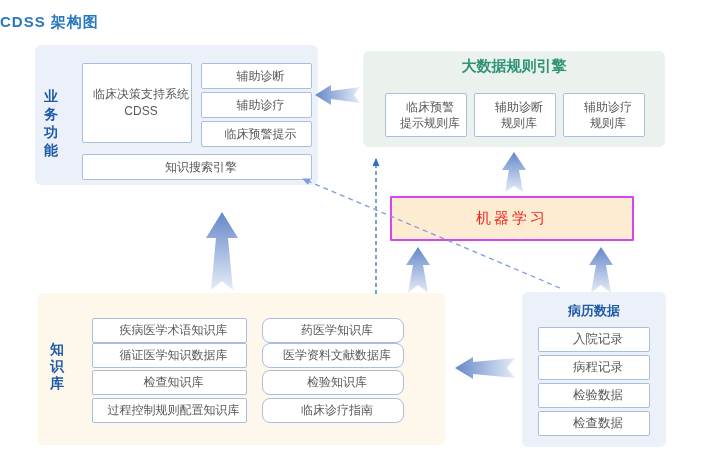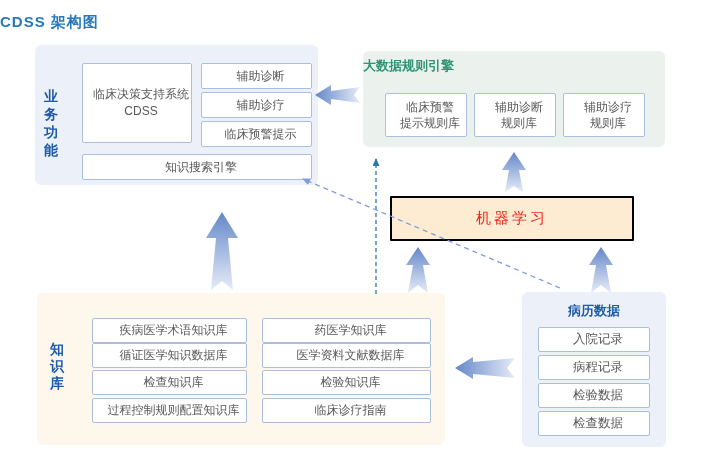--- a/index.html
+++ b/index.html
@@ -26,32 +26,32 @@
     position:absolute;background:#ffffff;border:1px solid #A9BFDD;border-radius:2px;
     color:#595959;font-size:12px;display:flex;flex-direction:column;
     align-items:center;justify-content:center;text-align:center;box-sizing:border-box;
     line-height:15px;
     padding-left:8px;
   }
   .cdss-box{left:47px;top:18px;width:110px;height:80px;font-size:12px;line-height:17px;}
   .fn-box{left:166px;width:111px;height:26px;}
   .search-box{left:47px;top:109px;width:230px;height:26px;}
   .rules-title{
-    position:absolute;left:0;top:6px;width:100%;text-align:left;
-    font-size:13px;font-weight:bold;color:#2E9475;
+    position:absolute;left:0;top:6px;width:100%;text-align:center;
+    font-size:15px;font-weight:bold;color:#2E9475;
   }
   .rule-box{top:42px;width:82px;height:44px;line-height:16px;font-family:Liberation Serif, serif;}
   .ml-box{
     position:absolute;left:390px;top:196px;width:244px;height:45px;
-    background:#FDEBD2;border:2px solid #000000;box-sizing:border-box;border-radius:1px;
+    background:#FDEBD2;border:2px solid #d946ef;box-sizing:border-box;border-radius:1px;
     display:flex;align-items:center;justify-content:center;
     color:#F3251B;font-size:15px;letter-spacing:3px;
   }
   .k-box-l{left:55px;width:155px;height:25px;}
-  .k-box-r{left:225px;width:169px;height:25px;}
+  .k-box-r{left:225px;width:142px;height:25px;border-radius:8px;}
   .records-title{
     position:absolute;left:0;top:10px;width:100%;text-align:center;
     font-size:13px;font-weight:bold;color:#1E5AA8;
   }
   .rec-box{left:16px;width:112px;height:25px;font-size:12.5px;}
   .overlay{position:absolute;left:0;top:0;width:709px;height:468px;z-index:5;pointer-events:none;}
 </style>
 </head>
 <body>
 

